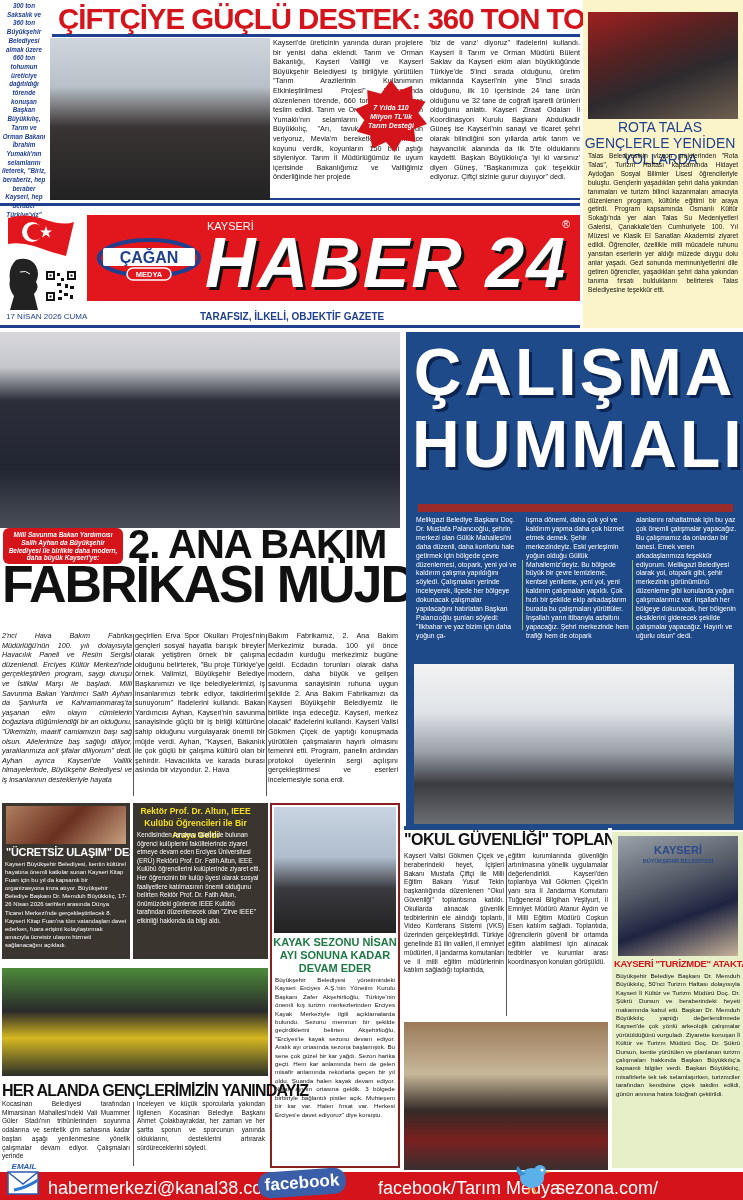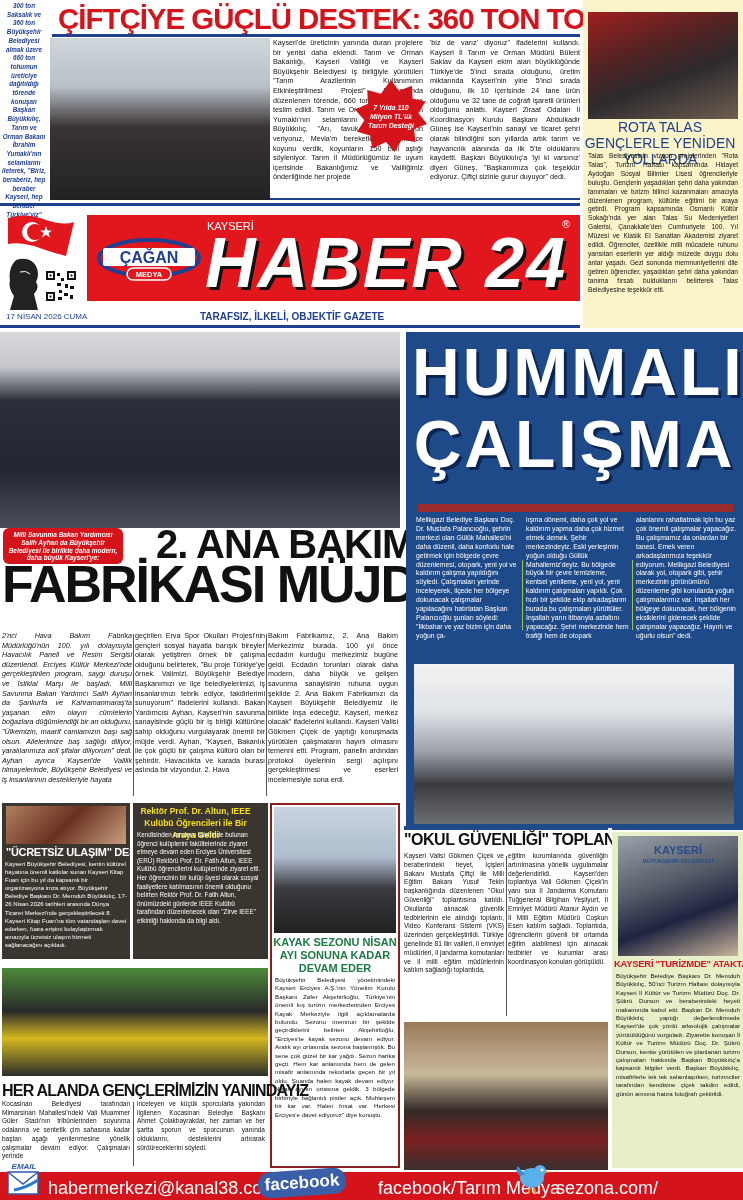--- a/index.html
+++ b/index.html
@@ -32,21 +32,21 @@
   #cagan { left: 95px; top: 236px; width: 107px; height: 48px; }
   #haber38 { left: 205px; top: 228px; font-size: 70px; line-height: 70px; color: #fff; font-style: italic; font-weight: 900; font-family: "Liberation Sans", sans-serif; letter-spacing: 2px; text-shadow: 3px 3px 0 #111; }
   #registered { left: 562px; top: 218px; font-size: 11px; color: #fff; }
   #date { left: 6px; top: 312px; font-size: 8px; color: #1f3f8f; }
   #slogan { left: 200px; top: 311px; font-size: 10px; font-weight: bold; color: #1f3f8f; }
   #masthead-rule-bot { left: 0; top: 325px; width: 580px; }
 
   
   #main-photo { left: 0; top: 332px; width: 400px; height: 196px; background: linear-gradient(180deg,#d8d8dc 0%,#c4c6cc 18%,#2c2f3a 35%,#222632 70%,#4a4e58 100%); }
   #main-tag { left: 3px; top: 528px; width: 120px; height: 36px; background: #d4131b; border-radius: 6px; color: #fff; font-style: italic; font-size: 6.5px; line-height: 7.8px; text-align: center; font-weight: bold; padding: 3px 2px; }
-  #main-h1 { left: 128px; top: 522px; font-size: 40px; line-height: 44px; color: #111; letter-spacing: -1px; margin-left: 28px; }
+  #main-h1 { left: 128px; top: 522px; font-size: 40px; line-height: 44px; color: #111; letter-spacing: -1px; }
   #main-h2 { left: 2px; top: 555px; font-size: 52px; line-height: 58px; color: #111; letter-spacing: -2px; }
   .main-col { top: 631px; width: 130px; }
   #main-col1 { left: 2px; font-style: italic; }
   #main-col2 { left: 135px; }
   #main-col3 { left: 268px; }
   .vrule { width: 1px; background: #555; }
 
   
   #humm-box { left: 406px; top: 332px; width: 337px; height: 496px; background: #1f4a8a; }
   #humm-title { left: 412px; top: 336px; width: 325px; text-align: center; font-size: 66px; line-height: 72px; font-weight: 900; color: #fff; text-shadow: 3px 3px 0 #0c2450; letter-spacing: 3px; }
@@ -178,22 +178,22 @@
 <div id="main-h1" class="abs cond">2. ANA BAKIM</div>
 <div id="main-h2" class="abs cond">FABRİKASI MÜJDESİ</div>
 <div id="main-col1" class="abs body-text main-col">2'nci Hava Bakım Fabrika Müdürlüğü'nün 100. yılı dolayısıyla Havacılık Paneli ve Resim Sergisi düzenlendi. Erciyes Kültür Merkezi'nde gerçekleştirilen program, saygı duruşu ve İstiklal Marşı ile başladı. Milli Savunma Bakan Yardımcı Salih Ayhan da Şanlıurfa ve Kahramanmaraş'ta yaşanan elim olayın cümlelerin boğazlara düğümlendiği bir an olduğunu, "Ülkemizin, maarif camiamızın başı sağ olsun. Ailelerimize baş sağlığı diliyor, yaralılarımıza acil şifalar diliyorum" dedi. Ayhan ayrıca Kayseri'de Valilik himayelerinde, Büyükşehir Belediyesi ve iş insanlarının destekleriyle hayata</div>
 <div class="abs vrule" style="left:133px;top:634px;height:162px;"></div>
 <div id="main-col2" class="abs body-text main-col">geçirilen Erva Spor Okulları Projesi'nin gençleri sosyal hayatla barışık bireyler olarak yetiştiren örnek bir çalışma olduğunu belirterek, "Bu proje Türkiye'ye örnek. Valimizi, Büyükşehir Belediye Başkanımızı ve ilçe belediyelerimizi, iş insanlarımızı tebrik ediyor, takdirlerimi sunuyorum" ifadelerini kullandı. Bakan Yardımcısı Ayhan, Kayseri'nin savunma sanayisinde güçlü bir iş birliği kültürüne sahip olduğunu vurgulayarak önemli bir müjde verdi. Ayhan, "Kayseri, Bakanlık ile çok güçlü bir çalışma kültürü olan bir şehirdir. Havacılıkta ve karada burası aslında bir vizyondur. 2. Hava</div>
 <div class="abs vrule" style="left:266px;top:634px;height:162px;"></div>
 <div id="main-col3" class="abs body-text main-col">Bakım Fabrikamız, 2. Ana Bakım Merkezimiz burada. 100 yıl önce ecdadın kurduğu merkezimiz bugüne geldi. Ecdadın torunları olarak daha modern, daha büyük ve gelişen savunma sanayisinin ruhuna uygun şekilde 2. Ana Bakım Fabrikamızı da Kayseri Büyükşehir Belediyemiz ile birlikte inşa edeceğiz. Kayseri, merkez olacak" ifadelerini kullandı. Kayseri Valisi Gökmen Çiçek de yaptığı konuşmada yürütülen çalışmaların hayırlı olmasını temenni etti. Program, panelin ardından protokol üyelerinin sergi açılışını gerçekleştirmesi ve eserleri incelemesiyle sona erdi.</div>
 
 <div id="humm-box" class="abs"></div>
 <div id="humm-title" class="abs">
+  <div>ÇALIŞMA</div>
   <div>HUMMALI</div>
-  <div>ÇALIŞMA</div>
 </div>
 <div id="humm-redbar" class="abs"></div>
 <div id="humm-col1" class="abs humm-col">Melikgazi Belediye Başkanı Doç. Dr. Mustafa Palancıoğlu, şehrin merkezi olan Gülük Mahallesi'ni daha düzenli, daha konforlu hale getirmek için bölgede çevre düzenlemesi, otopark, yeni yol ve kaldırım çalışma yapıldığını söyledi. Çalışmaları yerinde inceleyerek, ilçede her bölgeye dokunacak çalışmalar yapılacağını hatırlatan Başkan Palancıoğlu şunları söyledi: "İlkbahar ve yaz bizim için daha yoğun ça-</div>
 <div class="abs humm-vrule" style="left:522px;"></div>
 <div id="humm-col2" class="abs humm-col">lışma dönemi, daha çok yol ve kaldırım yapma daha çok hizmet etmek demek. Şehir merkezindeyiz. Eski yerleşimin yoğun olduğu Güllük Mahallemiz'deyiz. Bu bölgede büyük bir çevre temizleme, kentsel yenileme, yeni yol, yeni kaldırım çalışmaları yapıldı. Çok hızlı bir şekilde ekip arkadaşlarım burada bu çalışmaları yürüttüler. İnşallah yarın itibarıyla asfaltını yapacağız. Şehri merkezinde hem trafiği hem de otopark</div>
 <div class="abs humm-vrule" style="left:632px;"></div>
 <div id="humm-col3" class="abs humm-col">alanlarını rahatlatmak için bu yaz çok önemli çalışmalar yapacağız. Bu çalışmamız da onlardan bir tanesi. Emek veren arkadaşlarımıza teşekkür ediyorum. Melikgazi Belediyesi olarak yol, otopark gibi, şehir merkezinin görünümünü düzenleme gibi konularda yoğun çalışmalarımız var. İnşallah her bölgeye dokunacak, her bölgenin eksiklerini giderecek şekilde çalışmalar yapacağız. Hayırlı ve uğurlu olsun" dedi.</div>
 <div id="humm-photo" class="abs photo"></div>
 
 <div id="ucretsiz-box" class="abs"></div>

